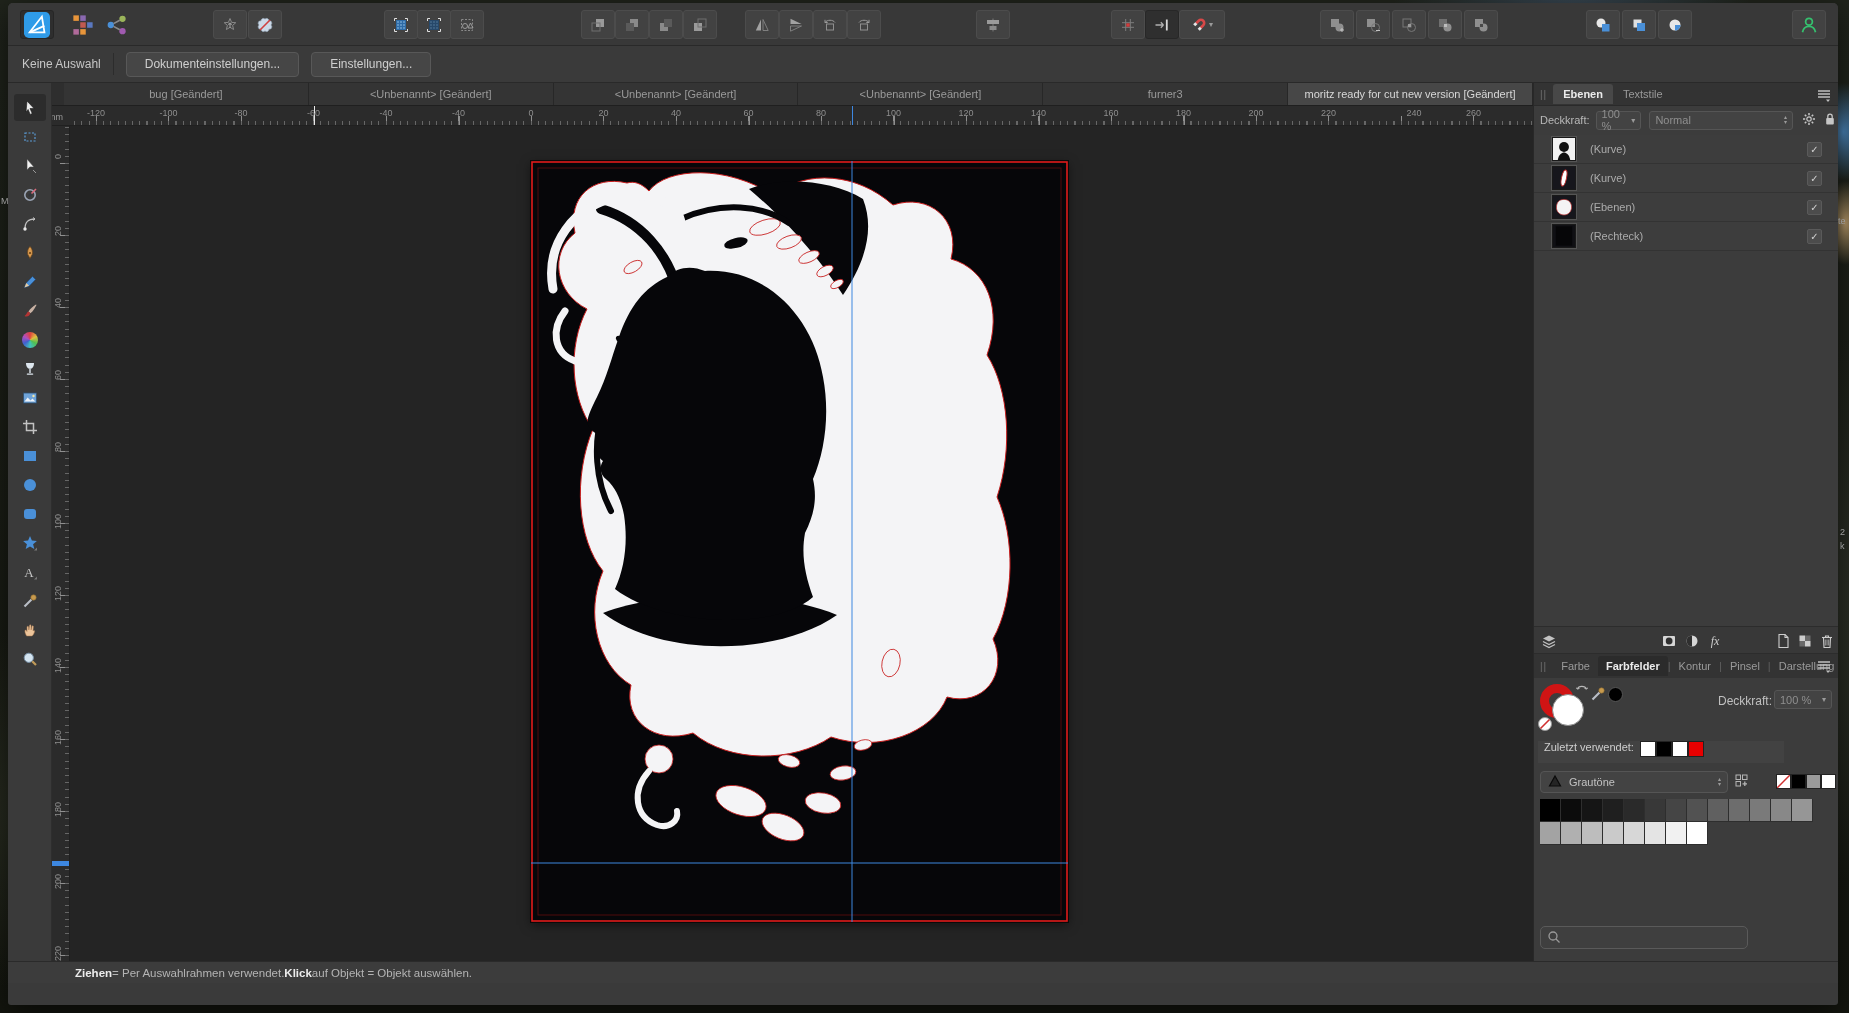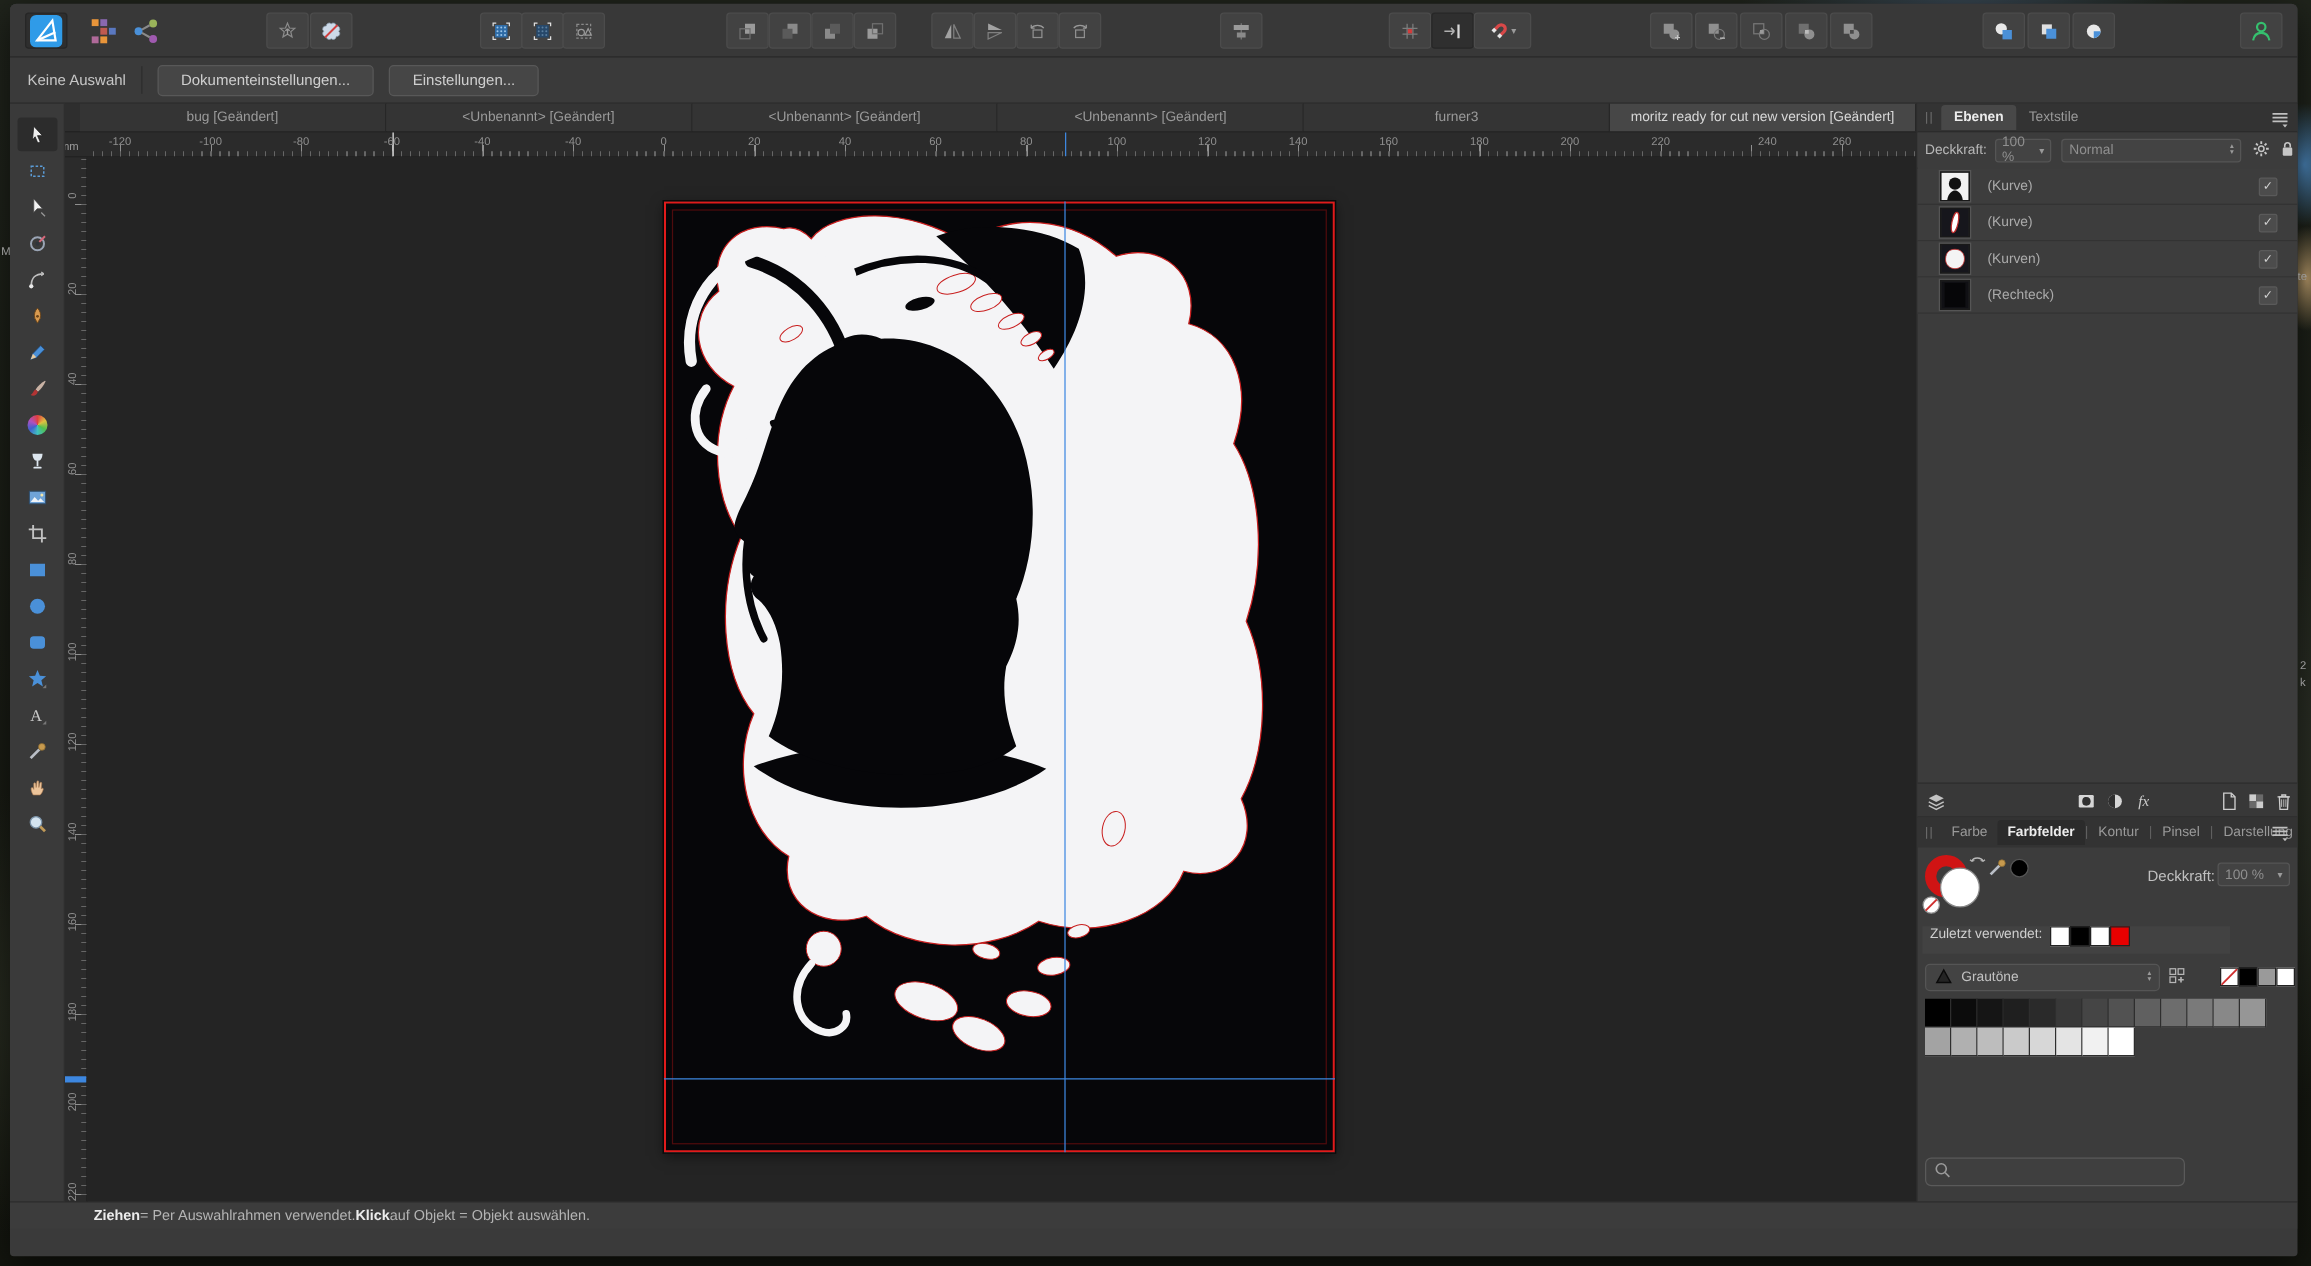--- a/index.html
+++ b/index.html
@@ -623,21 +623,21 @@
   <span class="lname">(Kurve)</span>
   <span class="chk">✓</span>
           </div>
           <div class="lrow" style="top: 110px;">
             <span class="lthumb">
               <svg width="22" height="22" viewBox="0 0 16 16">
                 <rect width="16" height="16" fill="#16161c"></rect>
                 <path d="M8 2.5c3.5 0 5.5 2.5 5.5 5.5 0 3.5-2.5 5.8-5.5 5.8S2.3 11.5 2.5 8 4.5 2.5 8 2.5z" fill="#f4f4f4" stroke="#c03030" stroke-width=".5"></path>
               </svg>
             </span>
-  <span class="lname">(Kurven)</span>
+  <span class="lname">(Ebenen)</span>
   <span class="chk">✓</span>
           </div>
           <div class="lrow" style="top: 139px;">
             <span class="lthumb">
               <svg width="22" height="22" viewBox="0 0 16 16">
                 <rect width="16" height="16" fill="#101014"></rect>
                 <rect x="2" y="1" width="12" height="14" fill="#060608"></rect>
               </svg>
             </span>
   <span class="lname">(Rechteck)</span>

